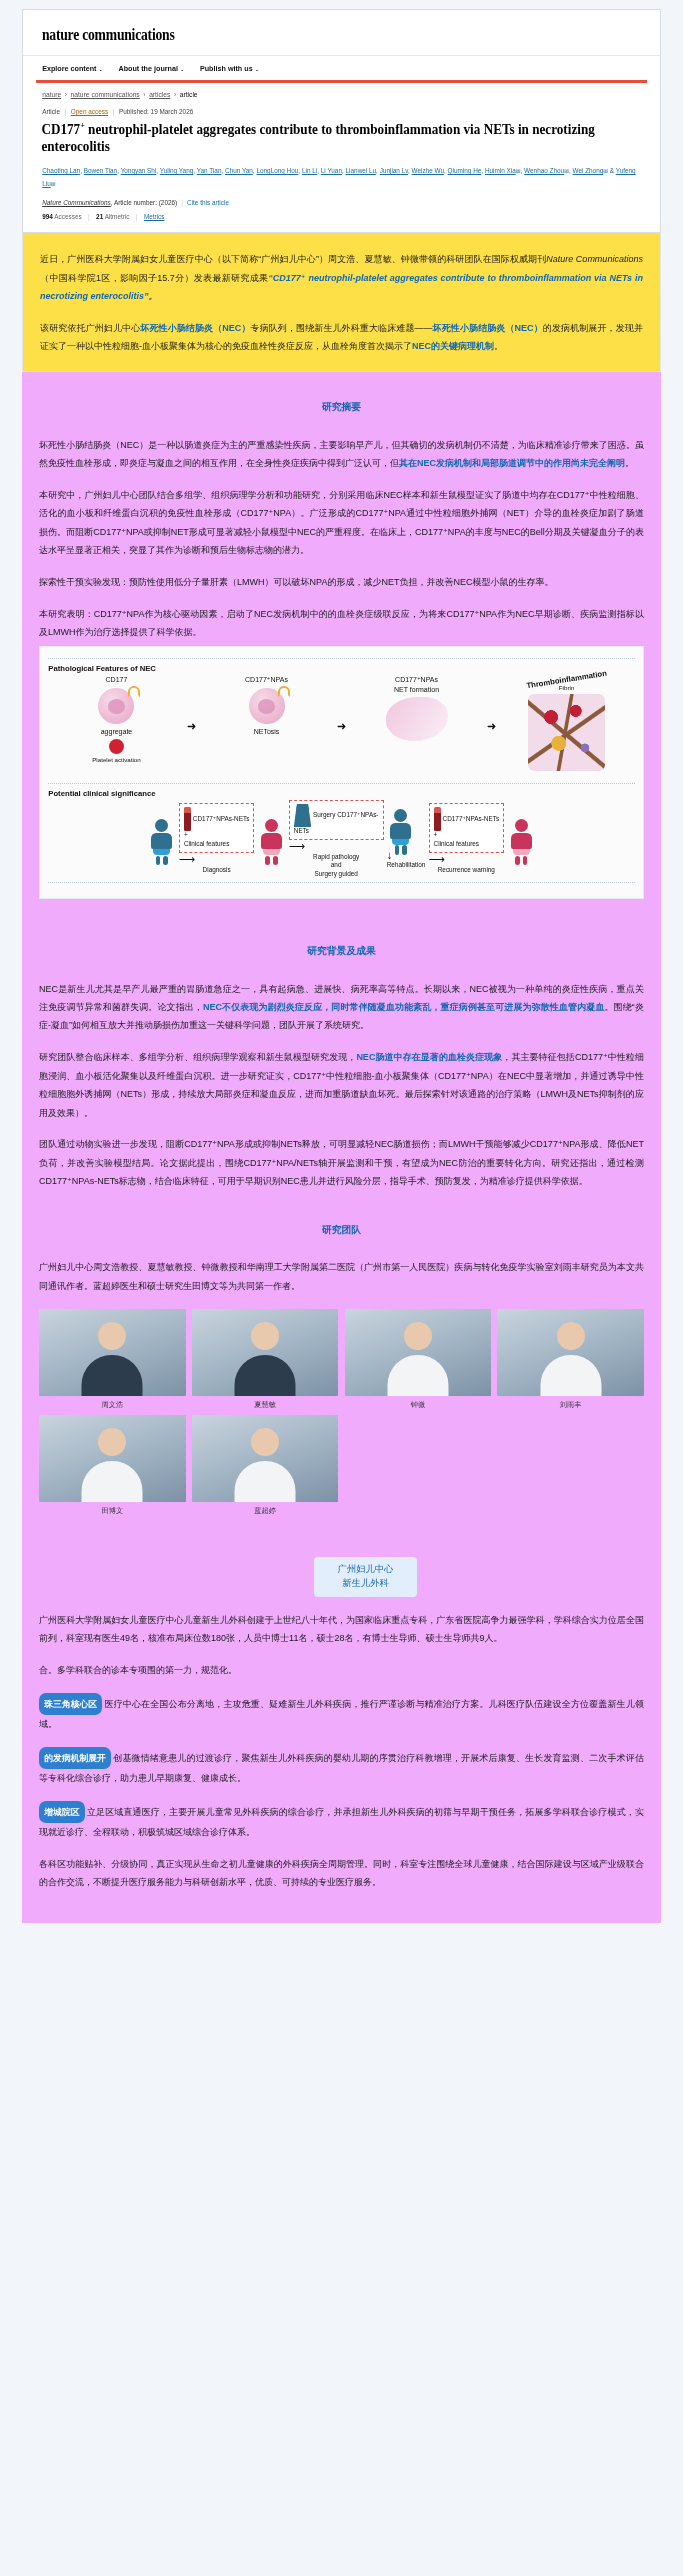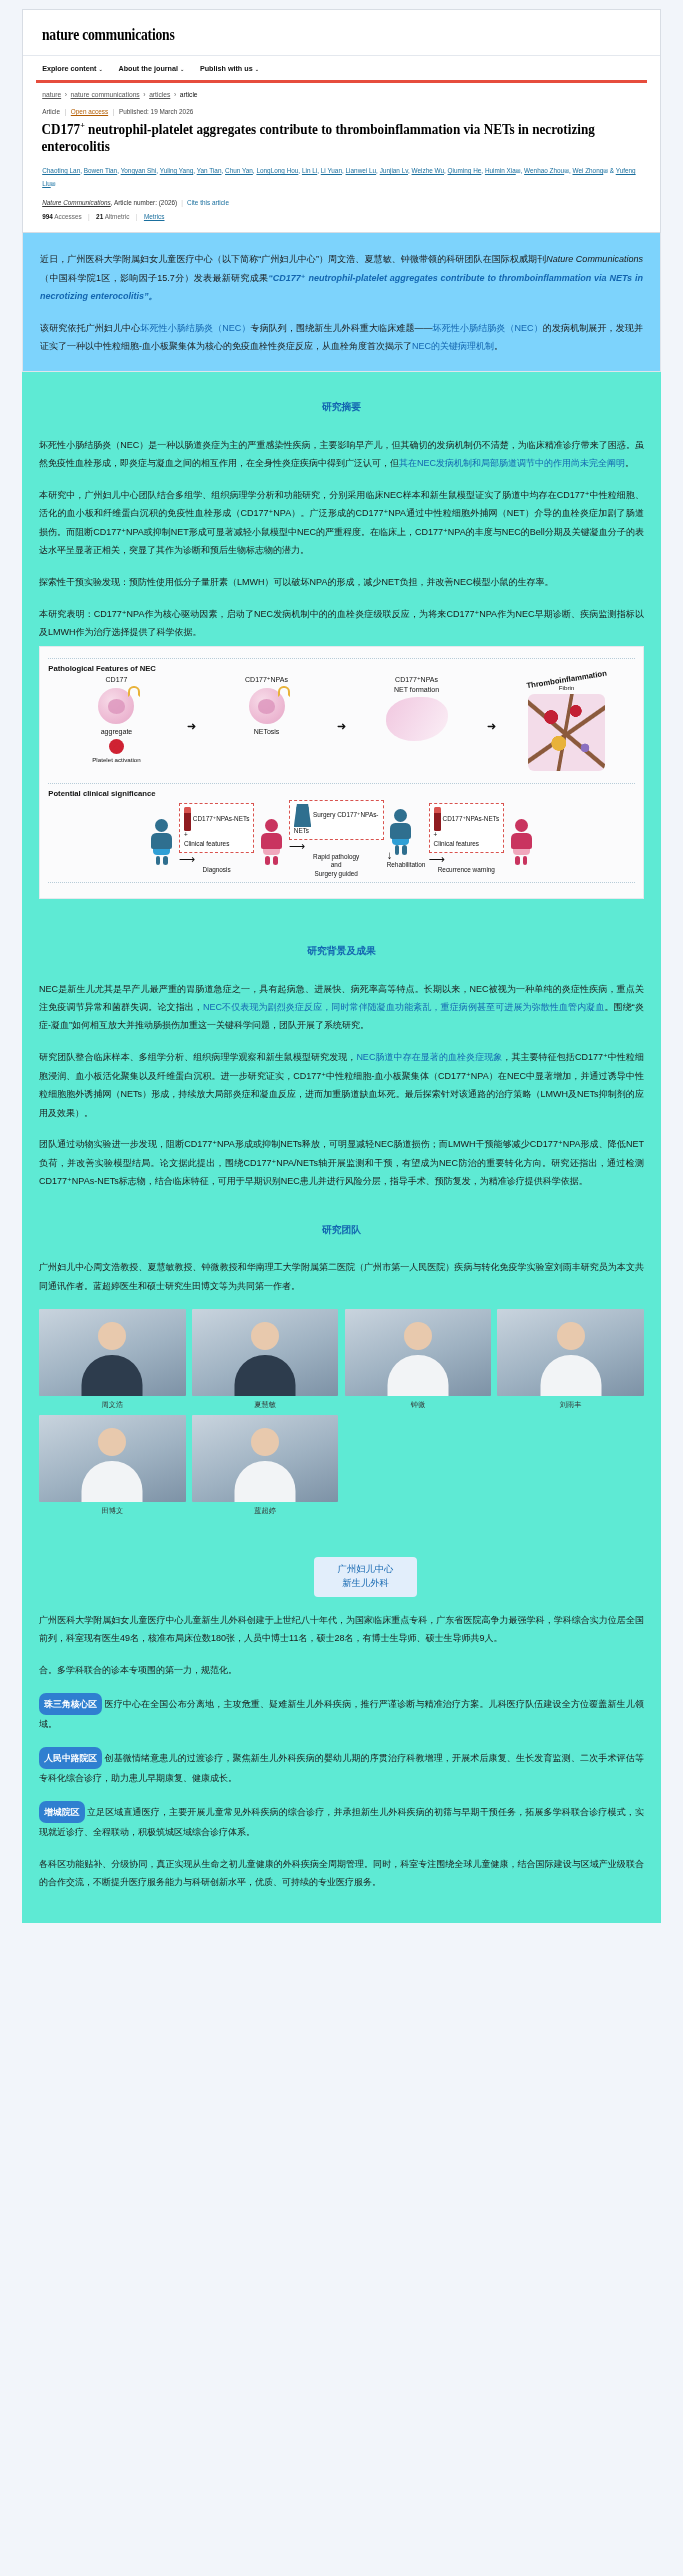--- a/index.html
+++ b/index.html
@@ -97,38 +97,38 @@
     padding: 6.2px 19.6px 11.3px 19.6px;
     font-size: 6.4px;
     color: #666;
   }
   .metrics b { color: #111; font-weight: 700; }
   .metrics .pipe { color: #ccc; margin: 0 4.6px; }
   .metrics a { color: #1a6f9e; text-decoration: underline; }
 
   
   .intro-box {
-    background: #7dd3fc;
+    background: #fde047;
     border: 0.5px solid #e0e5ec;
     border-top: none;
     padding: 17.5px 17.5px 15.5px 17.5px;
   }
   p.cn {
     font-size: 9px;
     line-height: 2.05;
     text-align: justify;
     color: #1a1a1a;
     margin-bottom: 13.4px;
   }
   p.cn:last-child { margin-bottom: 0; }
-  .hl { color: #1366b0; font-weight: 400; }
+  .hl { color: #1366b0; font-weight: 700; }
   .hl-it { color: #1366b0; font-weight: 700; font-style: italic; }
   .it { font-style: italic; }
 
-  .section-wrap { background: #5eead4; padding: 15.5px 17.5px 4.1px 17.5px; }
+  .section-wrap { background: #f0abfc; padding: 15.5px 17.5px 4.1px 17.5px; }
   .sec-head {
     text-align: center;
     margin: 12.4px 0 17.5px 0;
   }
   .sec-head .tag {
     display: inline-block;
     position: relative;
     font-size: 9.8px;
     font-weight: 700;
     color: #1366b0;
@@ -519,21 +519,21 @@
     <div class="hosp-head">
       <span class="hosp-tag">
         <span>广州妇儿中心</span><br>
         <span>新生儿外科</span>
       </span>
     </div>
     <p class="lede">广州医科大学附属妇女儿童医疗中心儿童新生儿外科创建于上世纪八十年代，为国家临床重点专科，广东省医院高争力最强学科，学科综合实力位居全国前列，科室现有医生49名，核准布局床位数180张，人员中博士11名，硕士28名，有博士生导师、硕士生导师共9人。</p>
     <p class="lede">合。多学科联合的诊本专项围的第一力，规范化。</p>
     <div id="hosp-items">
         <p class="lede kw-row"><span class="kw-box">珠三角核心区</span><span>医疗中心在全国公布分离地，主攻危重、疑难新生儿外科疾病，推行严谨诊断与精准治疗方案。儿科医疗队伍建设全方位覆盖新生儿领域。</span></p>
-        <p class="lede kw-row"><span class="kw-box">人民中路院区</span><span>创基微情绪意患儿的过渡诊疗，聚焦新生儿外科疾病的婴幼儿期的序贯治疗科教增理，开展术后康复、生长发育监测、二次手术评估等专科化综合诊疗，助力患儿早期康复、健康成长。</span></p>
+        <p class="lede kw-row"><span class="kw-box">的发病机制展开</span><span>创基微情绪意患儿的过渡诊疗，聚焦新生儿外科疾病的婴幼儿期的序贯治疗科教增理，开展术后康复、生长发育监测、二次手术评估等专科化综合诊疗，助力患儿早期康复、健康成长。</span></p>
         <p class="lede kw-row"><span class="kw-box">增城院区</span><span>立足区域直通医疗，主要开展儿童常见外科疾病的综合诊疗，并承担新生儿外科疾病的初筛与早期干预任务，拓展多学科联合诊疗模式，实现就近诊疗、全程联动，积极筑城区域综合诊疗体系。</span></p>
       </div>
     <p class="lede">各科区功能贴补、分级协同，真正实现从生命之初儿童健康的外科疾病全周期管理。同时，科室专注围绕全球儿童健康，结合国际建设与区域产业级联合的合作交流，不断提升医疗服务能力与科研创新水平，优质、可持续的专业医疗服务。</p>
     <div class="bottom-pad"></div>
   </div>
 
 </div>
 
 
 </body></html>

